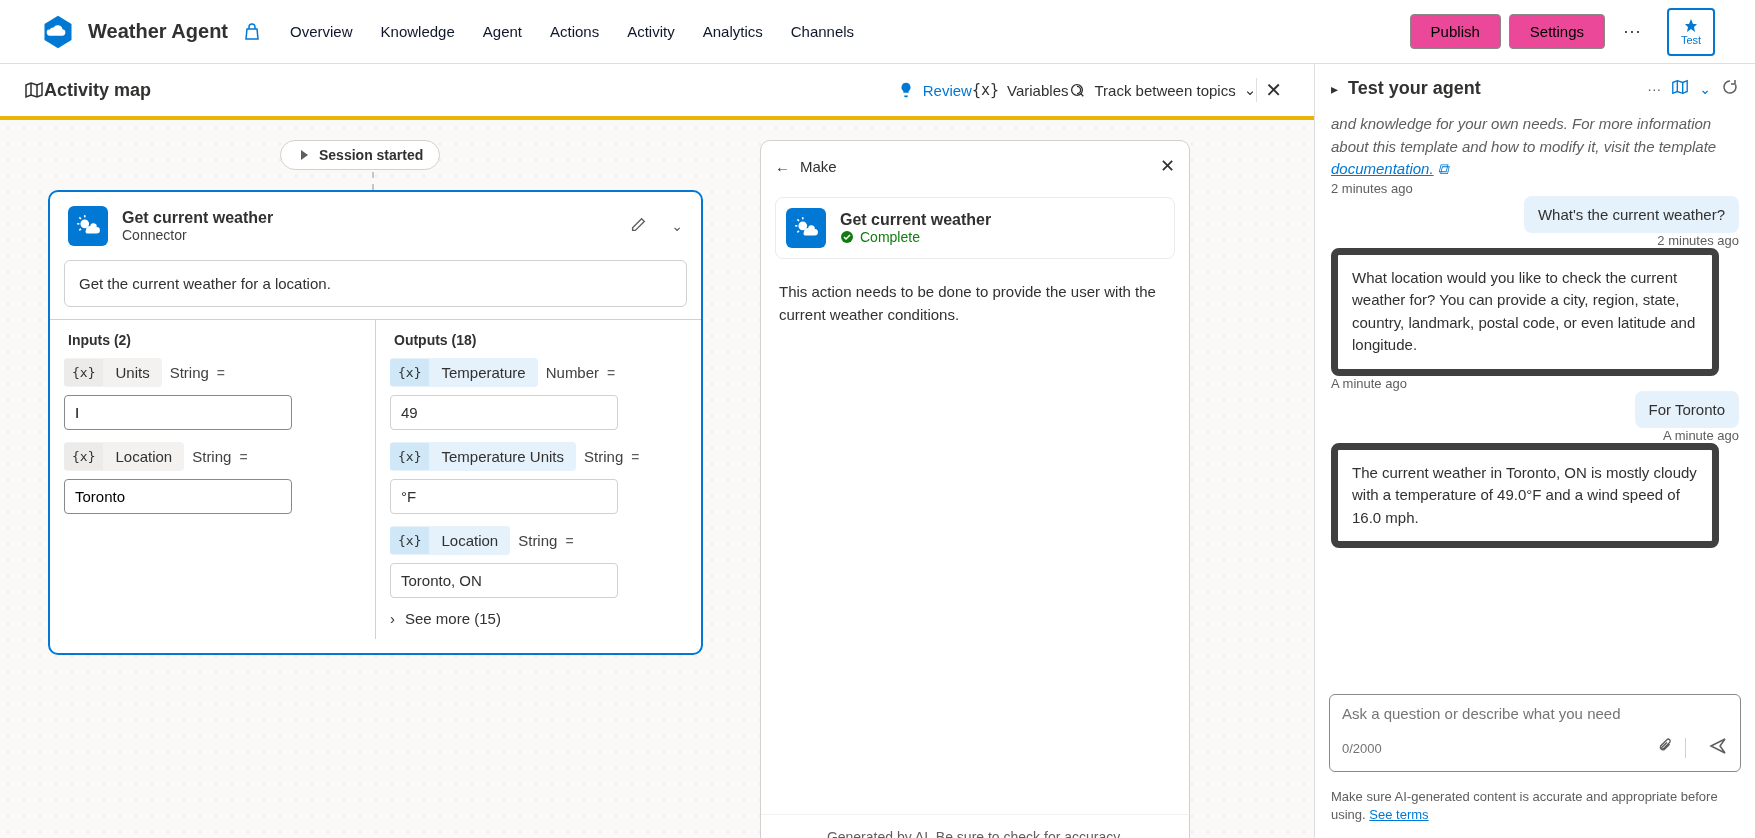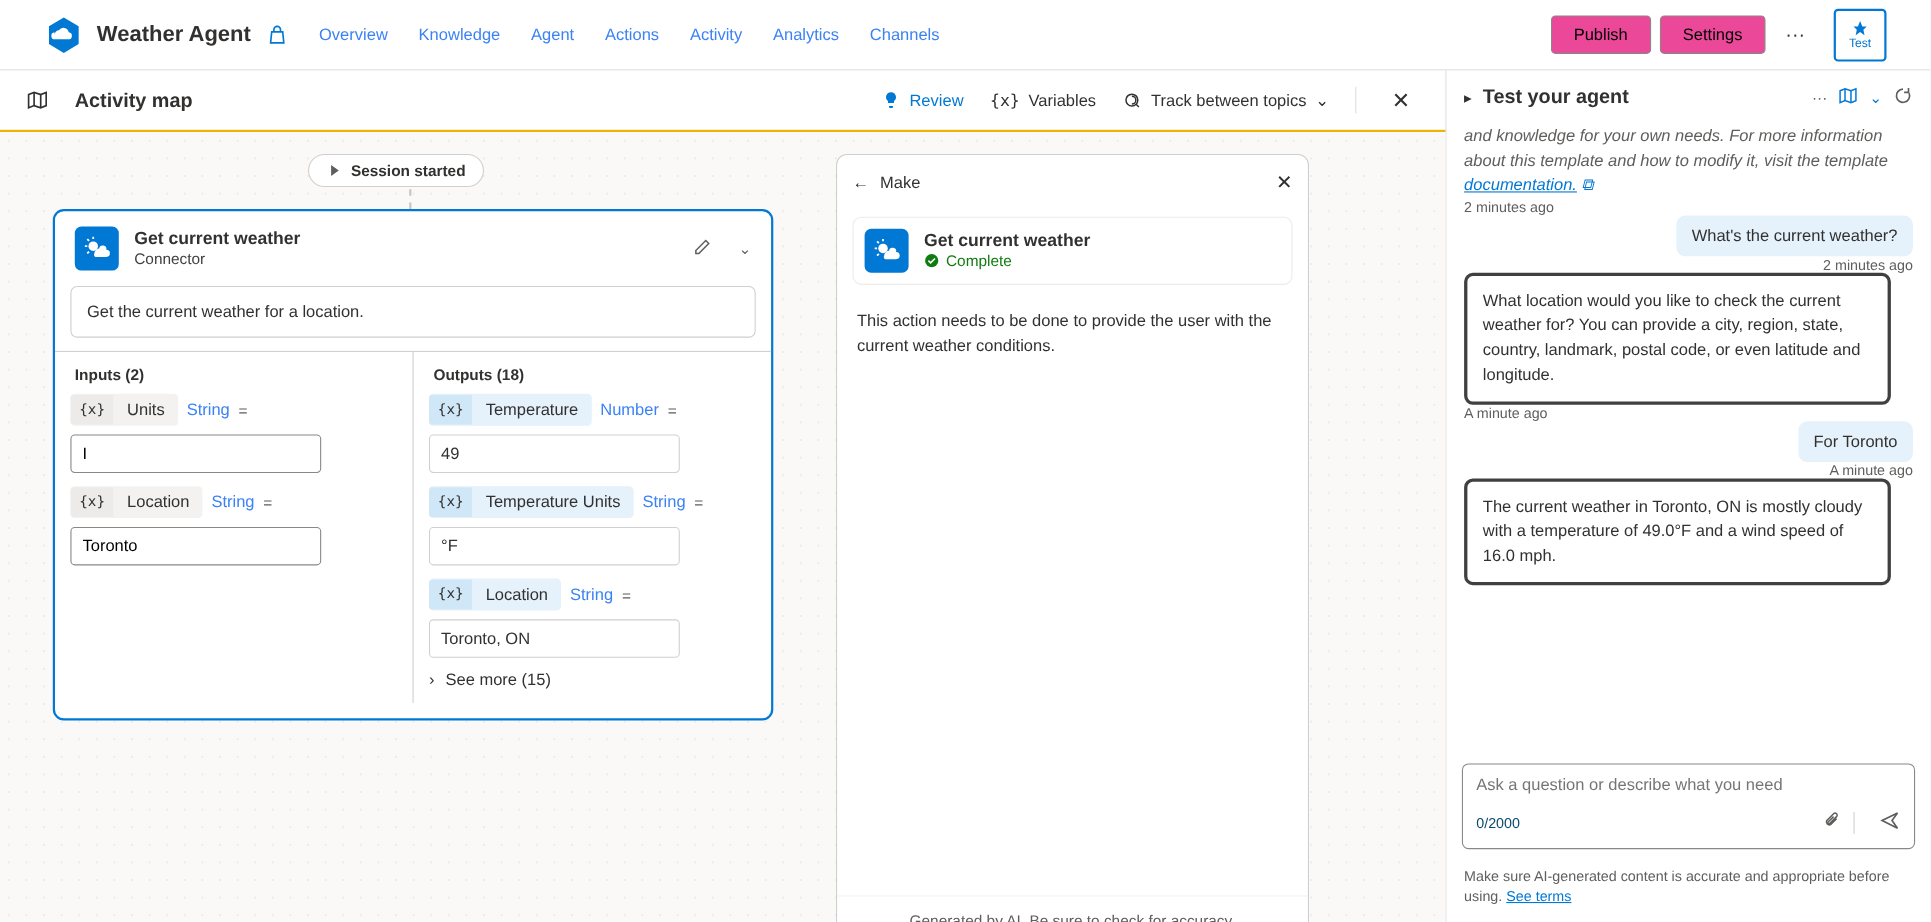--- a/index.html
+++ b/index.html
@@ -4,31 +4,31 @@
 <style>
 * { box-sizing: border-box; margin: 0; padding: 0; }
 body { font-family: "Segoe UI", -apple-system, sans-serif; font-size: 14px; color: #323130; background: #fff; width: 1755px; height: 838px; overflow: hidden; }
 
 
 .topnav { display: flex; align-items: center; height: 64px; padding: 0 40px; border-bottom: 1px solid #e1dfdd; gap: 8px; }
 .app-icon { width: 36px; height: 36px; display:flex; align-items:center; justify-content:center; }
 .app-title { font-size: 20px; font-weight: 700; margin-left: 4px; margin-right: 6px; }
 .bag-icon { width: 20px; height: 20px; margin-right: 20px; color: #0078d4; }
 .tabs { display: flex; gap: 28px; }
-.tab { font-size: 15px; color: #3b82f6; cursor: pointer; }
+.tab { font-size: 15px; color: #0f172a; cursor: pointer; }
 .spacer { flex: 1; }
 .btn-outline { border: 1px solid #8a8886; background: #ec4899; border-radius: 4px; padding: 8px 20px; font-size: 15px; cursor: pointer; }
 .more-icon { font-size: 18px; padding: 0 10px; cursor: pointer; }
 .test-btn { border: 2px solid #0078d4; border-radius: 4px; width: 48px; height: 48px; display: flex; flex-direction: column; align-items: center; justify-content: center; font-size: 11px; color: #0078d4; cursor: pointer; margin-left: 8px; }
 .test-btn svg { width: 16px; height: 16px; }
 
 
 .main { display: flex; height: calc(838px - 64px); }
 .canvas-area { flex: 1; display: flex; flex-direction: column; border-right: 1px solid #e1dfdd; }
-.canvas-toolbar { display: flex; align-items: center; height: 56px; padding: 0 24px; border-bottom: 2px solid #eab308; gap: 24px; }
+.canvas-toolbar { display: flex; align-items: center; height: 56px; padding: 0 24px; border-bottom: 4px solid #eab308; }
 .tb-title-icon { width: 20px; height: 20px; }
 .tb-title { font-size: 18px; font-weight: 600; }
 .tb-spacer { flex: 1; }
 .tb-item { display: flex; align-items: center; gap: 8px; font-size: 15px; cursor: pointer; }
 .tb-item.review { color: #0078d4; }
 .tb-div { width: 1px; height: 24px; background: #e1dfdd; }
 .tb-close { font-size: 20px; cursor: pointer; padding: 0 8px; }
 
 .canvas-body { flex: 1; position: relative; background: #faf9f8; background-image: radial-gradient(#edebe9 1px, transparent 1px); background-size: 16px 16px; overflow: auto; }
 
@@ -48,21 +48,21 @@
 .io-grid { display: flex; border-top: 1px solid #d2d0ce; margin: 0 0 14px 0; }
 .io-col { flex: 1; padding: 12px 14px; }
 .io-col:first-child { border-right: 1px solid #d2d0ce; }
 .io-heading { font-weight: 600; margin-bottom: 10px; padding-left: 4px; }
 .var-row { display: flex; align-items: center; gap: 8px; margin-bottom: 8px; }
 .var-chip { display: inline-flex; align-items: center; background: #f3f2f1; border-radius: 4px; overflow: hidden; }
 .var-chip .vx { background: #edebe9; padding: 6px 8px; font-family: monospace; font-size: 13px; }
 .var-chip .vname { padding: 6px 12px; font-size: 15px; }
 .var-chip.out { background: #e5f1fb; }
 .var-chip.out .vx { background: #d0e7f8; }
-.type-text { color: #3b82f6; font-size: 15px; }
+.type-text { color: #404040; font-size: 15px; }
 .eq { color: #605e5c; }
 .val-input { width: 228px; border: 1px solid #8a8886; border-radius: 4px; padding: 8px 10px; font-size: 15px; margin-bottom: 12px; }
 .val-box { width: 228px; border: 1px solid #d2d0ce; border-radius: 4px; padding: 8px 10px; font-size: 15px; margin-bottom: 12px; }
 .see-more { display: flex; align-items: center; gap: 10px; font-size: 15px; cursor: pointer; margin-top: 4px; }
 
 .detail-panel { position: absolute; top: 20px; left: 760px; width: 430px; height: 720px; background: #fff; border: 1px solid #d2d0ce; border-radius: 10px; display: flex; flex-direction: column; }
 .dp-head { display: flex; align-items: center; padding: 14px; gap: 14px; }
 .dp-back { cursor: pointer; display: flex; align-items: center; gap: 10px; font-size: 15px; }
 .dp-close { margin-left: auto; cursor: pointer; font-size: 18px; }
 .dp-title-row { display: flex; align-items: center; gap: 14px; margin: 6px 14px; border: 1px solid #edebe9; border-radius: 8px; padding: 10px; }
@@ -77,25 +77,25 @@
 .tp-title { font-weight: 700; font-size: 18px; flex: 1; }
 .tp-icon { cursor: pointer; color: #605e5c; }
 .tp-icon.map { color: #0078d4; }
 .tp-body { flex: 1; overflow-y: auto; padding: 0 16px; display: flex; flex-direction: column; font-size: 15px; }
 .sys-msg { font-style: italic; color: #605e5c; line-height: 1.5; }
 .doclink { color: #0078d4; text-decoration: underline; }
 .timestamp { color: #605e5c; font-size: 13px; }
 .ts-left { align-self: flex-start; }
 .ts-right { align-self: flex-end; }
 .bubble-user { align-self: flex-end; background: #e5f1fb; border-radius: 8px; padding: 10px 14px; max-width: 80%; }
-.bubble-bot { align-self: flex-start; background: #fff; border: 3px solid #404040; border-radius: 8px; padding: 12px 14px; max-width: 95%; line-height: 1.5; }
+.bubble-bot { align-self: flex-start; background: #fff; border: 7px solid #404040; border-radius: 8px; padding: 12px 14px; max-width: 95%; line-height: 1.5; }
 .composer { margin: 10px 14px; border: 1px solid #8a8886; border-radius: 6px; padding: 10px 12px; display: flex; flex-direction: column; gap: 14px; }
 .composer-input { border: none; outline: none; font-size: 15px; width: 100%; }
 .composer-row { display: flex; align-items: center; }
-.char-count { color: #0c4a6e; font-size: 13px; flex: 1; }
+.char-count { color: #737373; font-size: 13px; flex: 1; }
 .comp-icon { cursor: pointer; color: #605e5c; margin-left: 12px; font-size: 18px; }
 .disclaimer { padding: 6px 16px 14px; font-size: 13px; color: #605e5c; line-height: 1.4; }
 .disclaimer a { color: #0078d4; }
 </style>
 </head>
 <body>
 
 <div class="topnav">
   <span class="app-icon">
     <svg viewBox="0 0 40 40" width="36" height="36">

